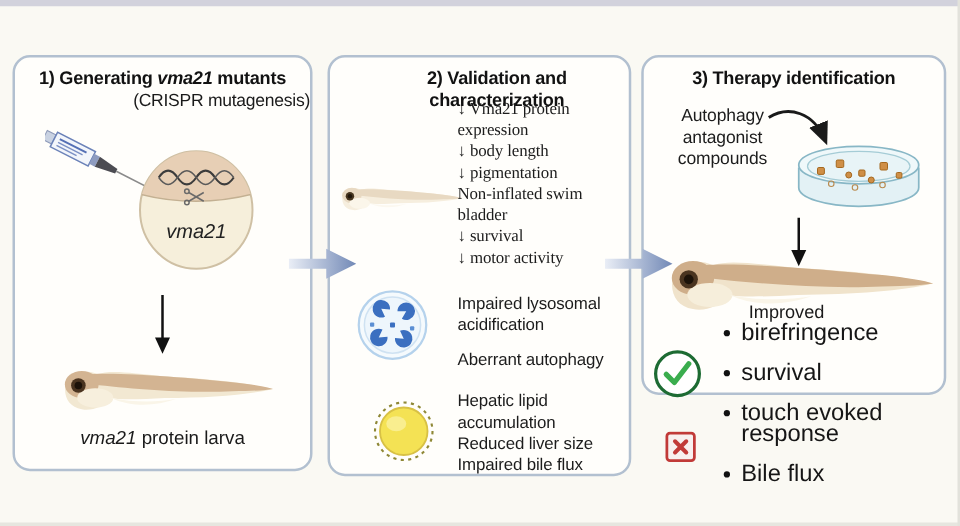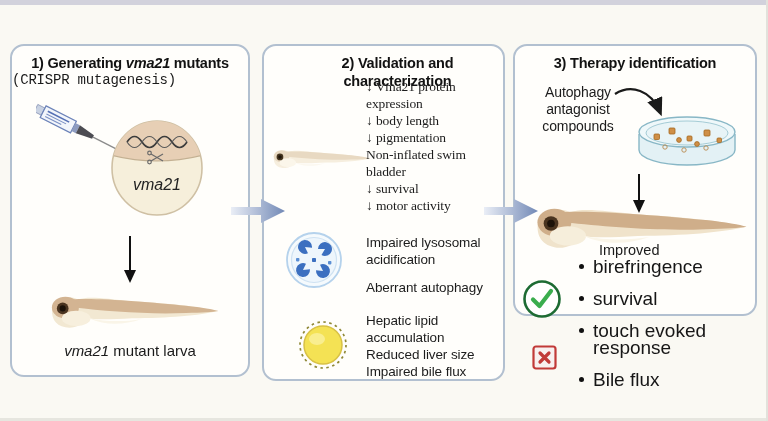--- a/index.html
+++ b/index.html
@@ -16,21 +16,21 @@
     border:2px solid var(--panel-border,#b2c0d0);
     border-radius:14px;box-sizing:border-box;
   }
   #panel1{left:10px;top:44px;width:240px;height:333px;}
   #panel2{left:262px;top:44px;width:243px;height:337px;padding-left:28px;}
   #panel3{left:513px;top:44px;width:244px;height:272px;}
   .panel-title{
     text-align:center;font-weight:bold;font-size:14.5px;line-height:18px;
     margin-top:8px;color:#121212;letter-spacing:-0.2px;
   }
-  .panel-subtitle{text-align:left;font-size:14px;line-height:17px;color:#1a1a1a;letter-spacing:-0.2px;font-family:Liberation Mono, monospace;}
+  .panel-subtitle{text-align:right;font-size:14px;line-height:17px;color:#1a1a1a;letter-spacing:-0.2px;}
   .gene{font-style:italic;}
   .abs{position:absolute;}
   .body-text{font-size:13.5px;line-height:17px;color:#1c1c1c;letter-spacing:-0.1px;}
   .pheno-item{margin:0 0 0 0;font-family:Liberation Serif, serif;}
   .caption{position:absolute;width:100%;text-align:center;font-size:15px;color:#1a1a1a;}
   .improved-label{position:absolute;font-size:14.5px;color:#1a1a1a;}
   .outcome-item{display:flex;align-items:flex-start;margin-bottom:15px;font-size:19px;line-height:17px;}
   .dot{width:5px;height:5px;border-radius:50%;background:#111;margin:6px 9px 0 0;flex:0 0 auto;}
   svg{display:block;}
   .hidden-defs{position:absolute;width:0;height:0;overflow:hidden;}
@@ -110,21 +110,21 @@
     <svg class="abs" style="left:111px;top:190px;" width="14" height="48" viewBox="0 0 14 48">
       <line x1="7" y1="0" x2="7" y2="36" stroke="#111" stroke-width="2"></line>
       <polygon points="1,34 13,34 7,47" fill="#111"></polygon>
     </svg>
 
     <svg class="abs" style="left:30px;top:243px;--f-base:#f2e8d2;--f-band:#d3b492;--f-yolk:#f7efdd;--f-eye:#4a3420;--f-pupil:#1c1209;--f-fin:#faf5e8;" width="180" height="46" viewBox="0 0 200 46">
       <use href="#fishShape"></use>
     </svg>
 
     <div class="caption" style="top:296px;">
-      <span class="gene">vma21</span><span> mutant larva</span>
+      <span class="gene">vma21</span><span> protein larva</span>
     </div>
   </div>
 
   <div class="panel" id="panel2">
     <div class="panel-title">2) Validation and characterization</div>
 
     <svg class="abs" style="left:4px;top:94px;--f-base:#f6eede;--f-band:#e8d9c2;--f-yolk:#fbf6ea;--f-eye:#463télé21;--f-eye:#46351f;--f-pupil:#1f150a;--f-fin:#fcf8ef;" width="104" height="38" viewBox="0 0 200 46">
       <use href="#fishShape"></use>
     </svg>
 

